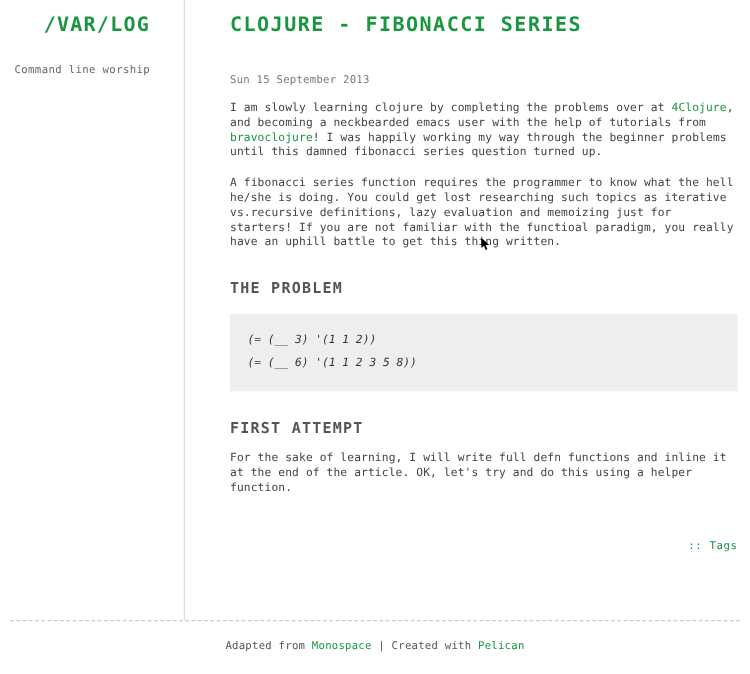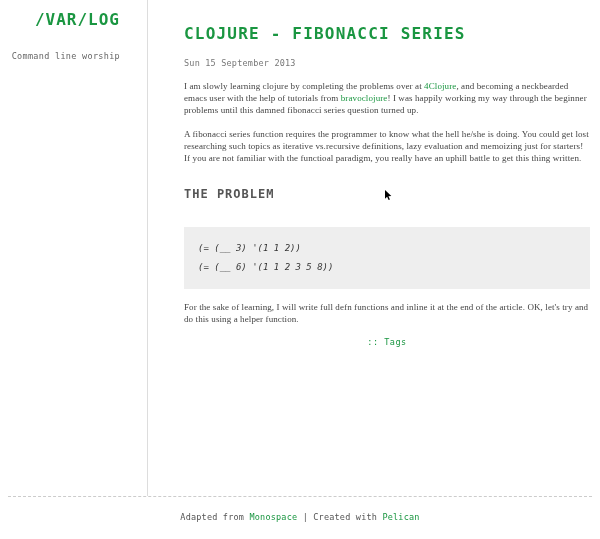--- a/index.html
+++ b/index.html
@@ -52,74 +52,73 @@
     color: #666666;
     margin-top: 21px;
     letter-spacing: 0.3px;
   }
   
   .content {
     position: absolute;
     left: 184px;
     top: 0;
     width: 406px;
-    padding-top: 20px;
+    padding-top: 6px;
     box-sizing: border-box;
   }
   h1.post-title {
     font-size: 16px;
     font-weight: bold;
     color: #1a9641;
     letter-spacing: 1.2px;
     margin: 4px 0 0 0;
     line-height: 20px;
   }
   .post-date {
     font-size: 8.5px;
     color: #777777;
-    margin-top: 14px;
+    margin-top: 29px;
     letter-spacing: 0.2px;
   }
   p.body-text {
     font-size: 9px;
     line-height: 11.8px;
     color: #444444;
     margin: 13px 0 0 0;
     letter-spacing: 0.1px;
-    font-family: Liberation Serif, serif;
   }
   p.body-text a,
   .inline-link {
     color: #1a9641;
     text-decoration: none;
   }
   h2.section-title {
     font-size: 12px;
     font-weight: bold;
     color: #555555;
     letter-spacing: 1px;
     margin: 22px 0 0 0;
   }
   .code-block {
     background: #eeeeee;
-    margin-top: 26px;
+    margin-top: 14px;
     padding: 12px 14px 12px 14px;
     font-size: 9px;
     line-height: 11px;
     color: #333333;
     font-style: italic;
   }
   .code-line {
     margin: 0;
     padding: 4px 0;
   }
   
   .tags-row {
-    margin-top: 12px;
-    text-align: center;
+    margin-top: 34px;
+    text-align: right;
     font-size: 8.5px;
     color: #1a9641;
     letter-spacing: 0.5px;
   }
   .tags-row a {
     color: #1a9641;
     text-decoration: none;
   }
   
   .divider {
@@ -177,20 +176,21 @@
 
     <h2 class="section-title">THE PROBLEM</h2>
 
 
     <div class="code-block">
       <div class="code-line">(= (__ 3) '(1 1 2))</div>
       <div class="code-line">(= (__ 6) '(1 1 2 3 5 8))</div>
     </div>
 
 
+    <h2 class="section-title">FIRST ATTEMPT</h2>
 
     <p class="body-text">For the sake of learning, I will write full defn functions and inline it at the end of the article. OK, let's try and do this using a helper function.</p>
 
     <div class="tags-row">
       <a href="#">:: Tags</a>
     </div>
   </div>
 
   <div class="divider"></div>
 

